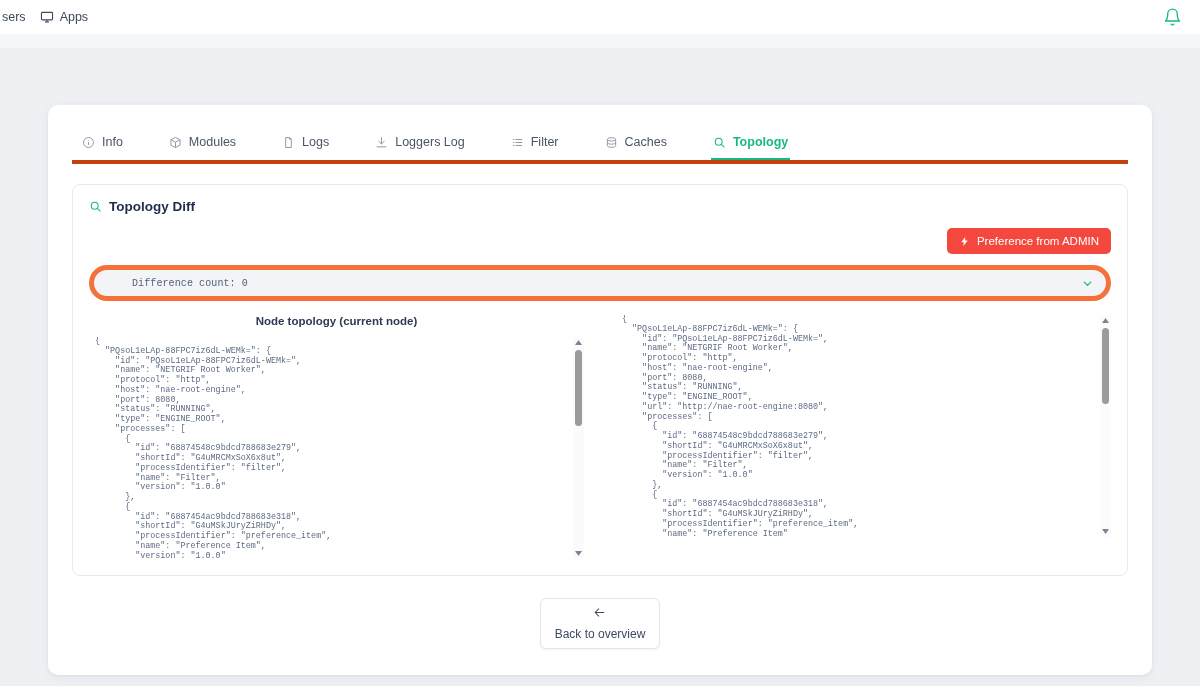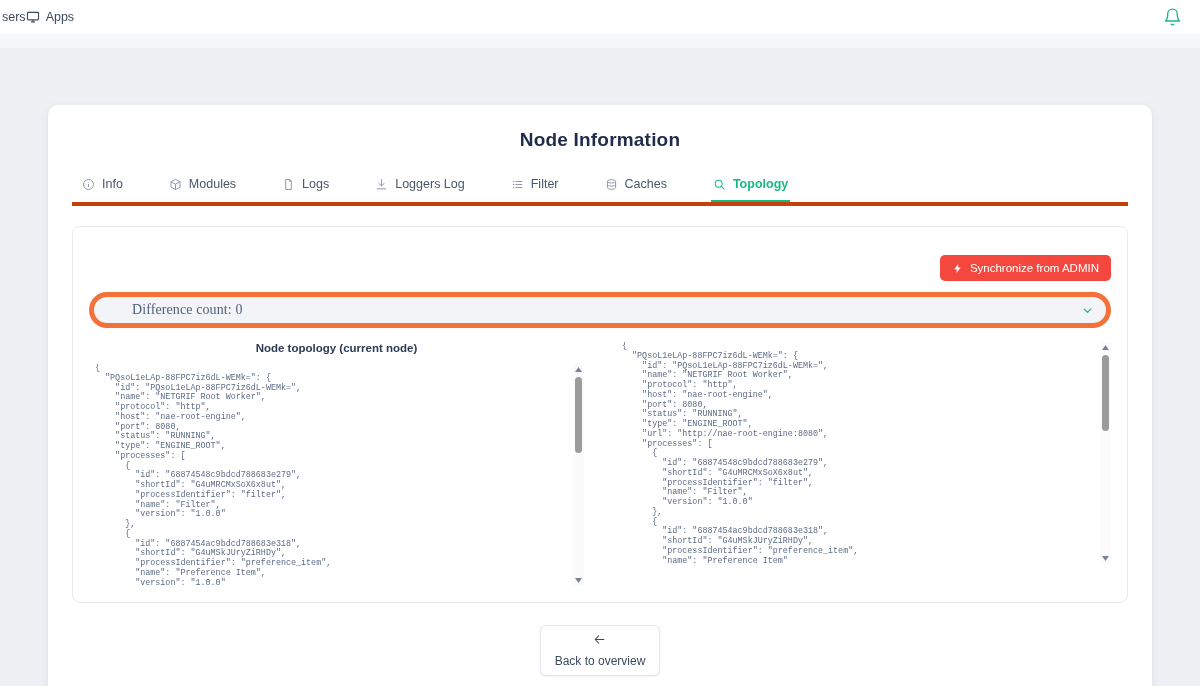--- a/index.html
+++ b/index.html
@@ -14,21 +14,21 @@
 
   
   .topbar {
     height: 34px;
     background: #ffffff;
     display: flex;
     align-items: center;
     padding: 0 14px;
     position: relative;
   }
-  .topbar-left { display: flex; align-items: center; }
+  .topbar-left { display: flex; align-items: center; gap: 14px; }
   .bm-item {
     display: flex; align-items: center; gap: 6px;
     font-size: 12.5px; color: #3c4a5e;
     white-space: nowrap;
   }
   .bm-cut { margin-left: -12px; color: #3c4a5e; font-size: 12.5px; }
   .topbar-right { position: absolute; right: 18px; top: 50%; transform: translateY(-50%); }
   .bell { display:block; }
 
   
@@ -107,22 +107,22 @@
     background: #f4723a;
   }
   .diff-bar {
     background: #f2f4f8;
     border-radius: 999px;
     height: 26px;
     display: flex; align-items: center; justify-content: space-between;
     padding: 0 12px 0 14px;
   }
   .diff-text {
-    font-family: Liberation Serif, serif;
-    font-size: 14px;
+    font-family: Liberation Mono, monospace;
+    font-size: 10px;
     color: #51607a;
     letter-spacing: .1px;
     padding-left: 24px;
   }
 
   
   .diff-cols { display: flex; gap: 32px; margin-top: 14px; }
   .diff-col { flex: 1 1 0; min-width: 0; }
   .col-title {
     text-align: center;
@@ -201,21 +201,20 @@
       <path d="M18 8a6 6 0 1 0-12 0c0 7-3 9-3 9h18s-3-2-3-9"></path>
       <path d="M13.73 21a2 2 0 0 1-3.46 0"></path>
     </svg>
   </div>
 </div>
 <div class="subbar"></div>
 
 <div class="page">
   <div class="card">
 
-    <div class="page-title">Node Information</div>
 
     <div class="tabs">
 
       <div class="tab">
         <svg width="13" height="13" viewBox="0 0 24 24" fill="none" stroke="#8d97a8" stroke-width="1.8">
           <circle cx="12" cy="12" r="9.2"></circle>
             <line x1="12" y1="11" x2="12" y2="16.5"></line>
             <circle cx="12" cy="7.8" r="0.9" fill="#8d97a8" stroke="none"></circle>
         </svg>
         <span>Info</span>
@@ -273,27 +272,34 @@
           <circle cx="10.5" cy="10.5" r="6.4"></circle>
             <line x1="15.4" y1="15.4" x2="20.5" y2="20.5"></line>
         </svg>
         <span>Topology</span>
       </div>
 
     </div>
 
     <div class="panel">
 
+      <div class="panel-head">
+        <svg width="13" height="13" viewBox="0 0 24 24" fill="none" stroke="#18b981" stroke-width="1.9" stroke-linecap="round">
+          <circle cx="10.5" cy="10.5" r="6.4"></circle>
+            <line x1="15.4" y1="15.4" x2="20.5" y2="20.5"></line>
+        </svg>
+        <span>Topology Diff</span>
+      </div>
 
       <div class="sync-row">
         <button class="sync-btn">
           <svg width="11" height="11" viewBox="0 0 24 24" fill="#ffffff">
             <path d="M13.5 2 5 13.6h5.3L9.6 22 19 9.8h-5.6z"></path>
           </svg>
-          <span>Synchronize from ADMIN</span>
+          <span>Preference from ADMIN</span>
         </button>
       </div>
 
       <div class="diff-wrap">
         <div class="diff-bar">
           <span class="diff-text">Difference count: 0</span>
           <svg width="13" height="13" viewBox="0 0 24 24" fill="none" stroke="#18b981" stroke-width="2.4" stroke-linecap="round" stroke-linejoin="round">
             <polyline points="6 9.5 12 15.5 18 9.5"></polyline>
           </svg>
         </div>

